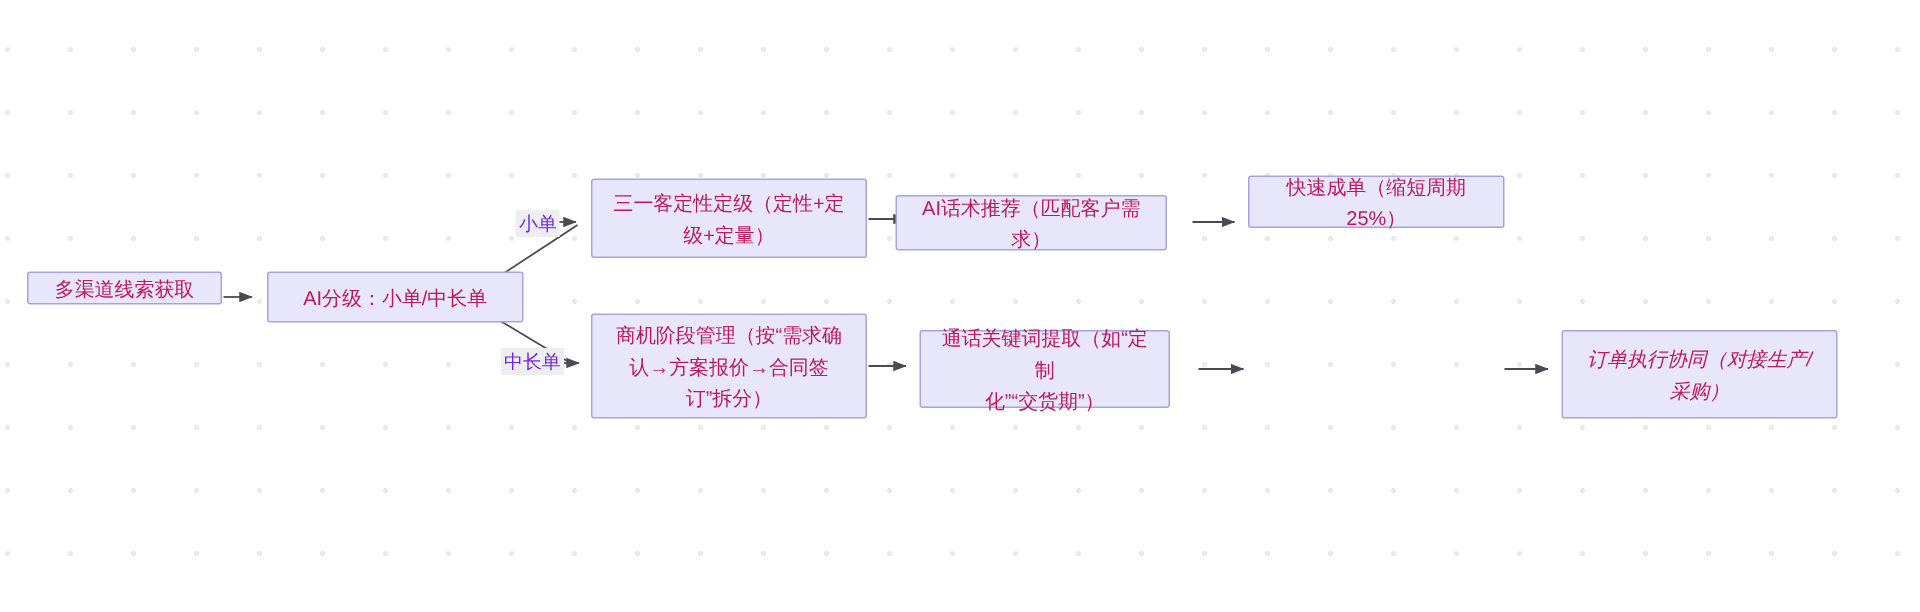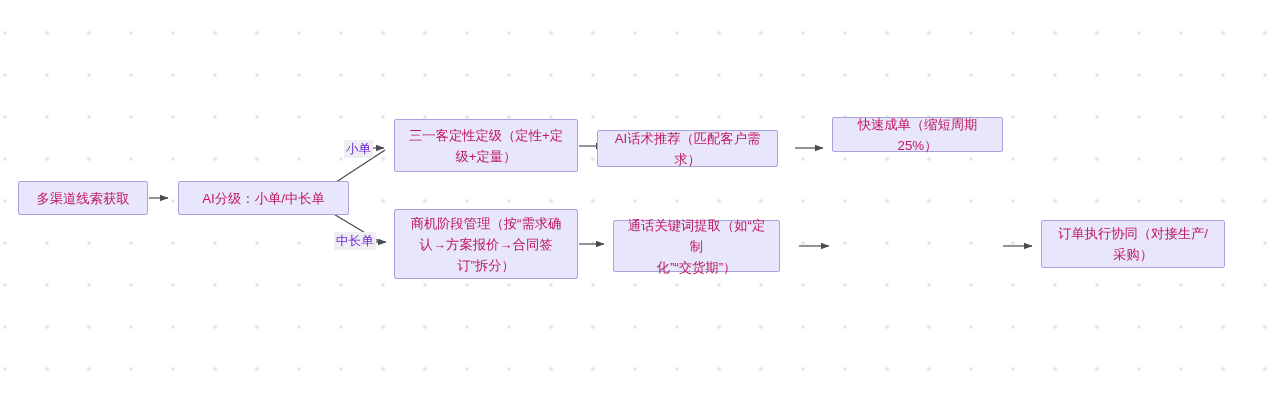--- a/index.html
+++ b/index.html
@@ -88,21 +88,21 @@
     <path d="M327,210 L382,243" fill="none" stroke="#4a4a52" stroke-width="1.2"></path>
     <path d="M370,242 L386,242" fill="none" stroke="#4a4a52" stroke-width="1.2" marker-end="url(#arrowhead)"></path>
 
     <path d="M579,244 L604,244" fill="none" stroke="#4a4a52" stroke-width="1.2" marker-end="url(#arrowhead)"></path>
 
     <path d="M799,246 L829,246" fill="none" stroke="#4a4a52" stroke-width="1.2" marker-end="url(#arrowhead)"></path>
 
     <path d="M1003,246 L1032,246" fill="none" stroke="#4a4a52" stroke-width="1.2" marker-end="url(#arrowhead)"></path>
   </svg>
 
-  <div class="node" style="left:18px; top:181px; width:130px; height:34px;">
+  <div class="node" style="left:18px; top:181px; width:130px; height:22px;">
     <span class="node-label">多渠道线索获取</span>
   </div>
 
   <div class="node" style="left:178px; top:181px; width:171px; height:34px;">
     <span class="node-label">AI分级：小单/中长单</span>
   </div>
 
   <div class="node" style="left:394px; top:119px; width:184px; height:53px;">
     <span class="node-label">三一客定性定级（定性+定
 级+定量）</span>
@@ -121,21 +121,21 @@
 认→方案报价→合同签
 订”拆分）</span>
   </div>
 
   <div class="node" style="left:613px; top:220px; width:167px; height:52px;">
     <span class="node-label">通话关键词提取（如“定制
 化”“交货期”）</span>
   </div>
 
 
-  <div class="node" style="left:1041px; top:220px; width:184px; height:48px;">
+  <div class="node" style="left:1041px; top:220px; width:184px; height:59px;font-style:italic;">
     <span class="node-label">订单执行协同（对接生产/
 采购）</span>
   </div>
 
   <div class="edge-label" style="left:344px; top:140px;">小单</div>
 
   <div class="edge-label" style="left:334px; top:232px;text-align:right;">中长单</div>
 
 </div>
 

